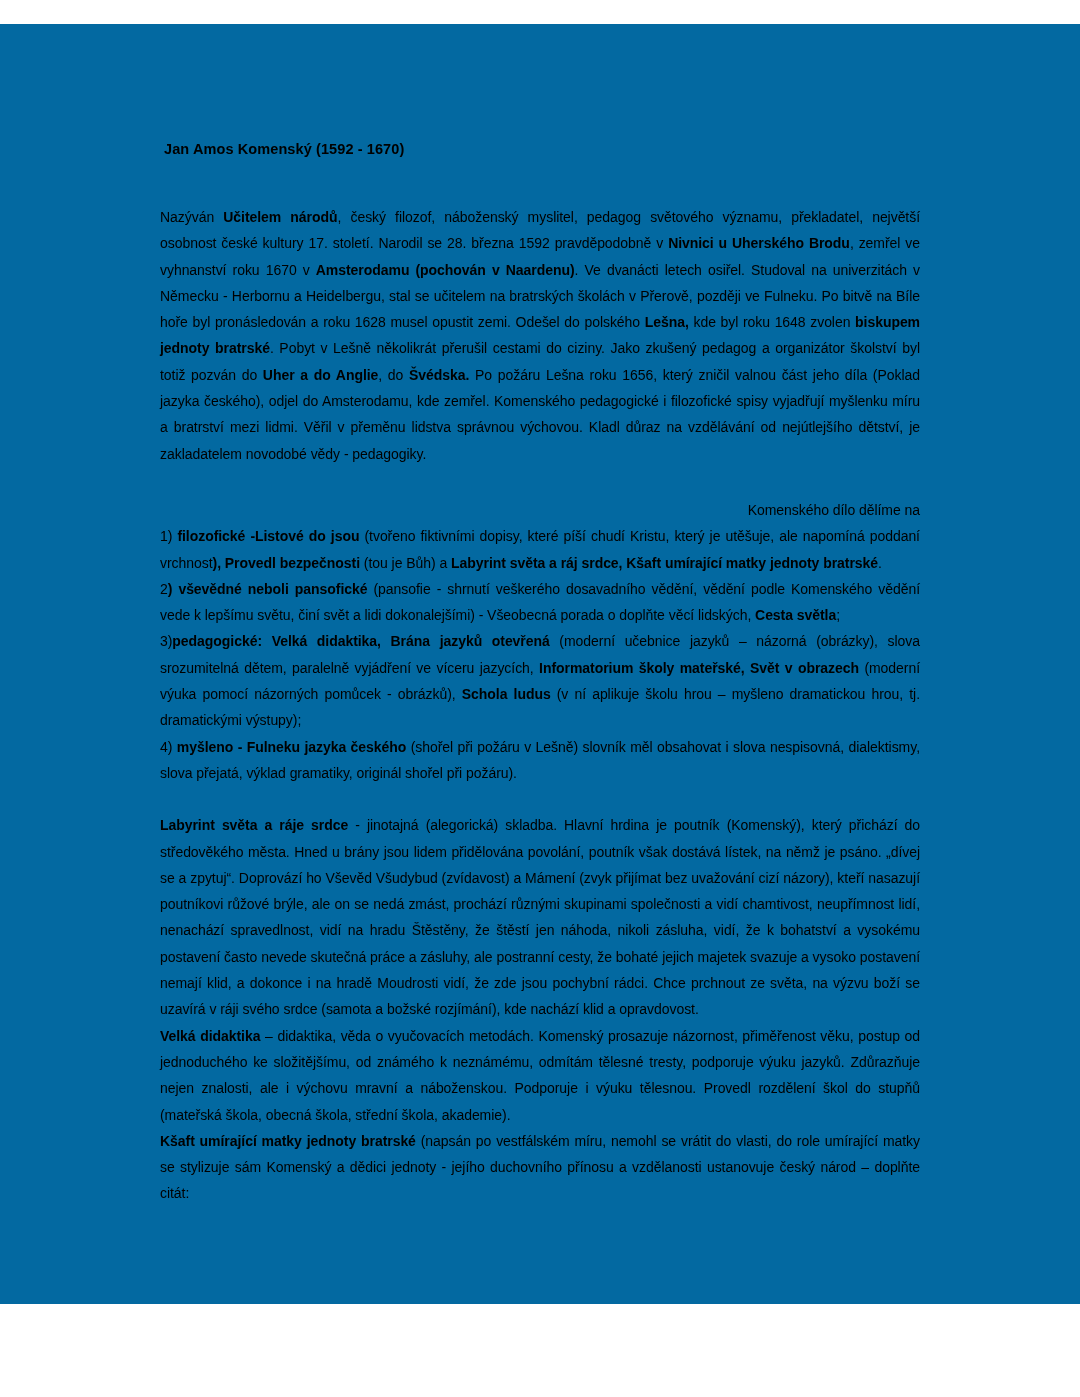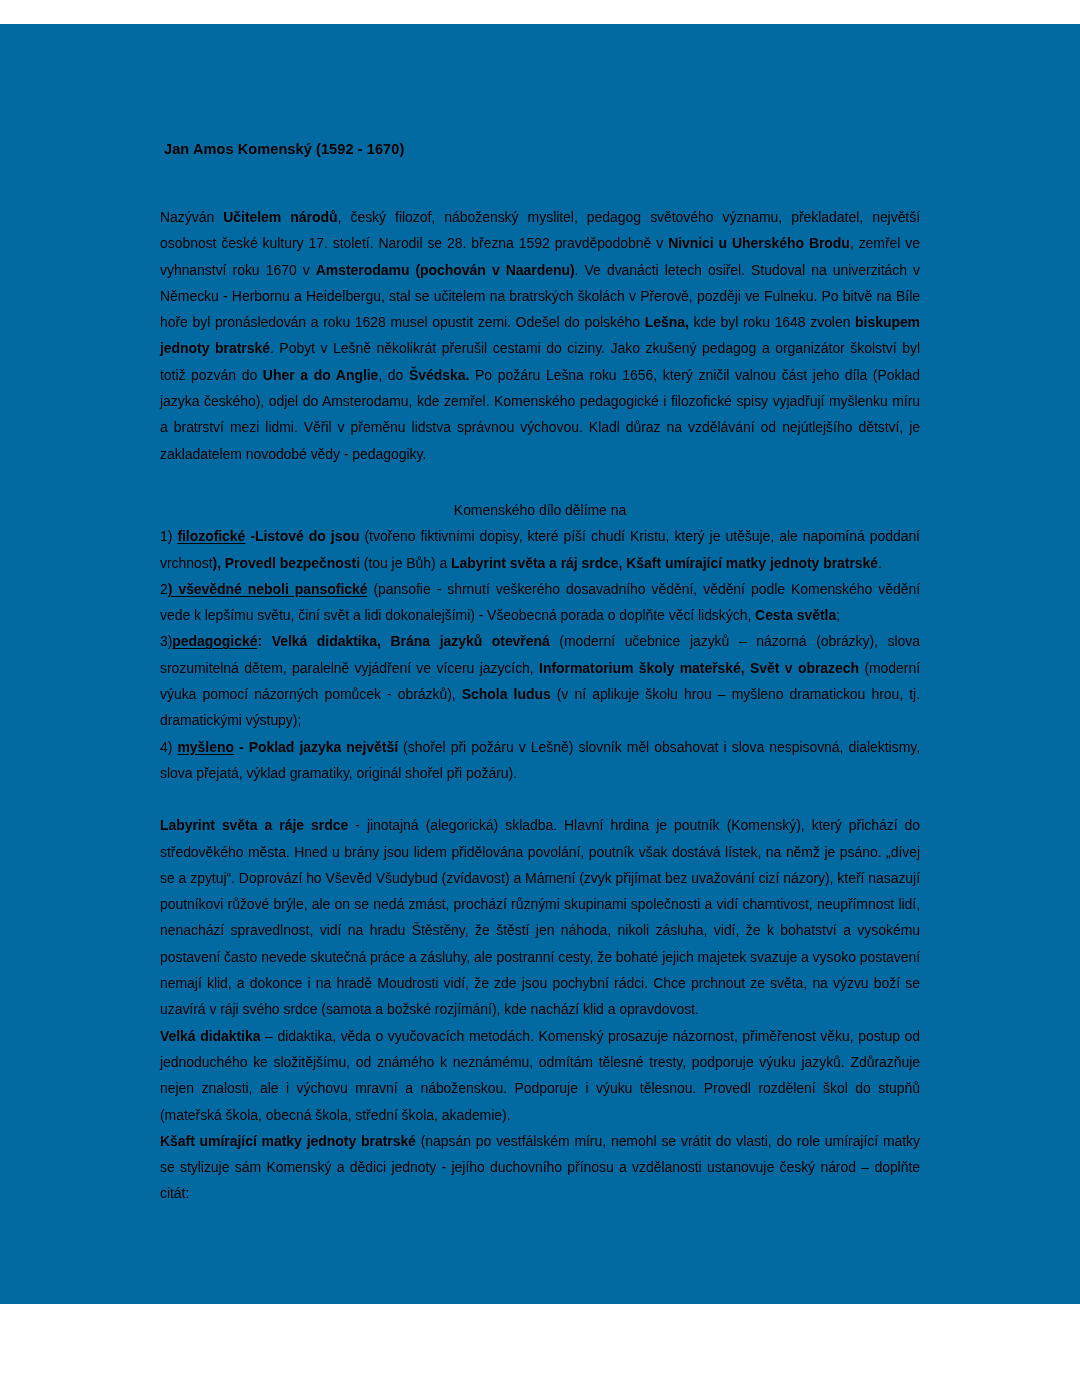--- a/index.html
+++ b/index.html
@@ -37,28 +37,27 @@
   }
   .para {
     font-size: 14px;
     line-height: 26.3px;
     text-align: justify;
     text-justify: inter-word;
     margin: 0;
     letter-spacing: -0.05px;
   }
   .para.left {
-    text-align: center;
+    text-align: right;
   }
   .gap-lg { height: 30px; }
   .gap-md { height: 26px; }
   b, .b { font-weight: bold; }
   .bu {
     font-weight: bold;
-    text-decoration: underline;
     text-underline-offset: 2px;
   }
   .it { }
 </style>
 </head>
 <body>
 
 <div class="page">
   <div class="content">
 
@@ -69,21 +68,21 @@
     <div class="gap-lg"></div>
 
     <p class="para left">Komenského dílo dělíme na</p>
 
     <p class="para"><span> 1) </span><span class="bu">filozofické</span><b> -Listové do jsou</b><span> (tvořeno fiktivními dopisy, které píší chudí Kristu, který je utěšuje, ale napomíná poddaní  vrchnost</span><b>), Provedl bezpečnosti</b><span> (tou je Bůh) a </span><b>Labyrint světa a ráj srdce, Kšaft umírající matky jednoty bratrské</b><span>.</span></p>
 
     <p class="para"><span> 2</span><span class="bu">) vševědné neboli pansofické</span><span> (pansofie - shrnutí veškerého dosavadního vědění, vědění podle Komenského vědění vede k lepšímu světu, činí svět a lidi dokonalejšími) - Všeobecná porada o doplňte věcí lidských, </span><b>Cesta světla</b><span>;</span></p>
 
     <p class="para"><span>3)</span><span class="bu">pedagogické</span><b>: Velká didaktika, Brána jazyků otevřená</b><span> (moderní učebnice jazyků – názorná (obrázky), slova srozumitelná dětem, paralelně vyjádření ve víceru jazycích,   </span><b>Informatorium školy mateřské, Svět v obrazech</b><span> (moderní výuka pomocí názorných pomůcek - obrázků), </span><b>Schola ludus</b><span> (v ní aplikuje školu hrou – myšleno dramatickou hrou, tj. dramatickými výstupy);</span></p>
 
-    <p class="para"><span>4) </span><span class="bu">myšleno</span><b> - Poklad jazyka největší</b><span> (shořel při požáru v Lešně) slovník měl obsahovat i  slova nespisovná, dialektismy, slova přejatá, výklad gramatiky, originál shořel při požáru).</span></p>
+    <p class="para"><span>4) </span><span class="bu">myšleno</span><b> - Fulneku jazyka českého</b><span> (shořel při požáru v Lešně) slovník měl obsahovat i  slova nespisovná, dialektismy, slova přejatá, výklad gramatiky, originál shořel při požáru).</span></p>
 
     <div class="gap-md"></div>
 
     <p class="para"><b>Labyrint světa a ráje srdce</b><span> - jinotajná (alegorická) skladba.  Hlavní hrdina je poutník (Komenský), který přichází do středověkého města. Hned u brány jsou lidem přidělována povolání, poutník však dostává lístek, na němž je psáno. „dívej se a zpytuj“. Doprovází ho Vševěd  Všudybud (zvídavost) a Mámení (zvyk přijímat bez uvažování cizí názory), kteří nasazují poutníkovi růžové brýle, ale on se nedá zmást, prochází různými skupinami společnosti a vidí chamtivost, neupřímnost lidí, nenachází spravedlnost, vidí na hradu Štěstěny, že štěstí jen náhoda, nikoli zásluha, vidí, že k bohatství a vysokému postavení často  nevede skutečná práce a zásluhy, ale postranní cesty, že bohaté jejich majetek svazuje a vysoko postavení nemají klid, a dokonce i na hradě Moudrosti vidí, že zde jsou pochybní rádci. Chce prchnout ze světa, na výzvu boží se uzavírá v ráji svého srdce (samota a božské rozjímání), kde nachází klid a opravdovost.</span></p>
 
     <p class="para"><b>Velká didaktika</b><span> – didaktika, věda o vyučovacích metodách. Komenský prosazuje názornost, přiměřenost věku, postup od jednoduchého ke složitějšímu, od známého k neznámému, odmítám tělesné tresty, podporuje výuku jazyků. Zdůrazňuje nejen znalosti, ale i výchovu mravní a náboženskou. Podporuje i výuku tělesnou. Provedl rozdělení škol do stupňů (mateřská škola, obecná škola, střední škola, akademie).</span></p>
 
     <p class="para"><b>Kšaft umírající matky jednoty bratrské</b><span> (napsán po vestfálském míru, nemohl se vrátit do vlasti, do role umírající matky se stylizuje sám Komenský a dědici jednoty -  jejího duchovního přínosu a vzdělanosti ustanovuje český národ – </span><span class="it">doplňte citát</span><span>:</span></p>
 
   </div>

